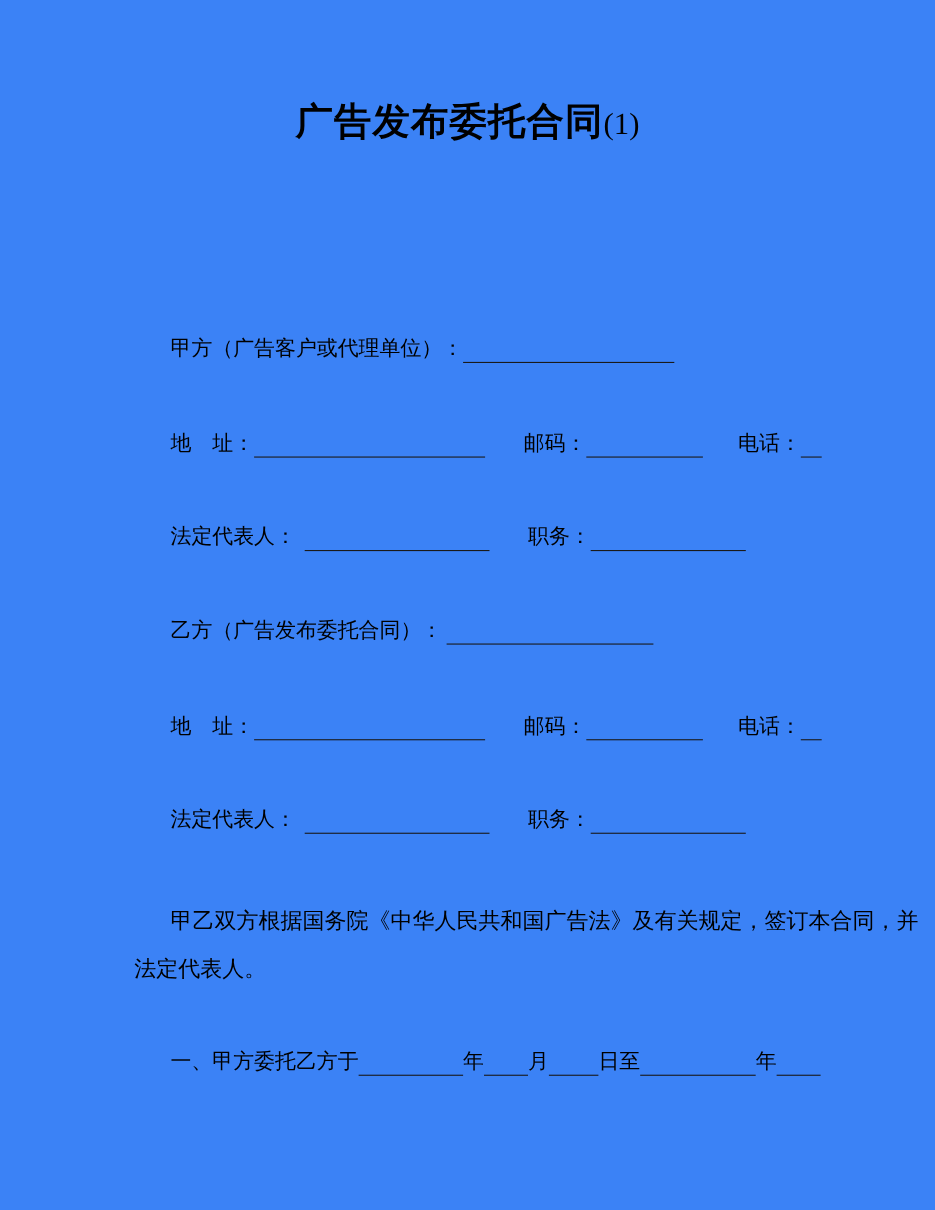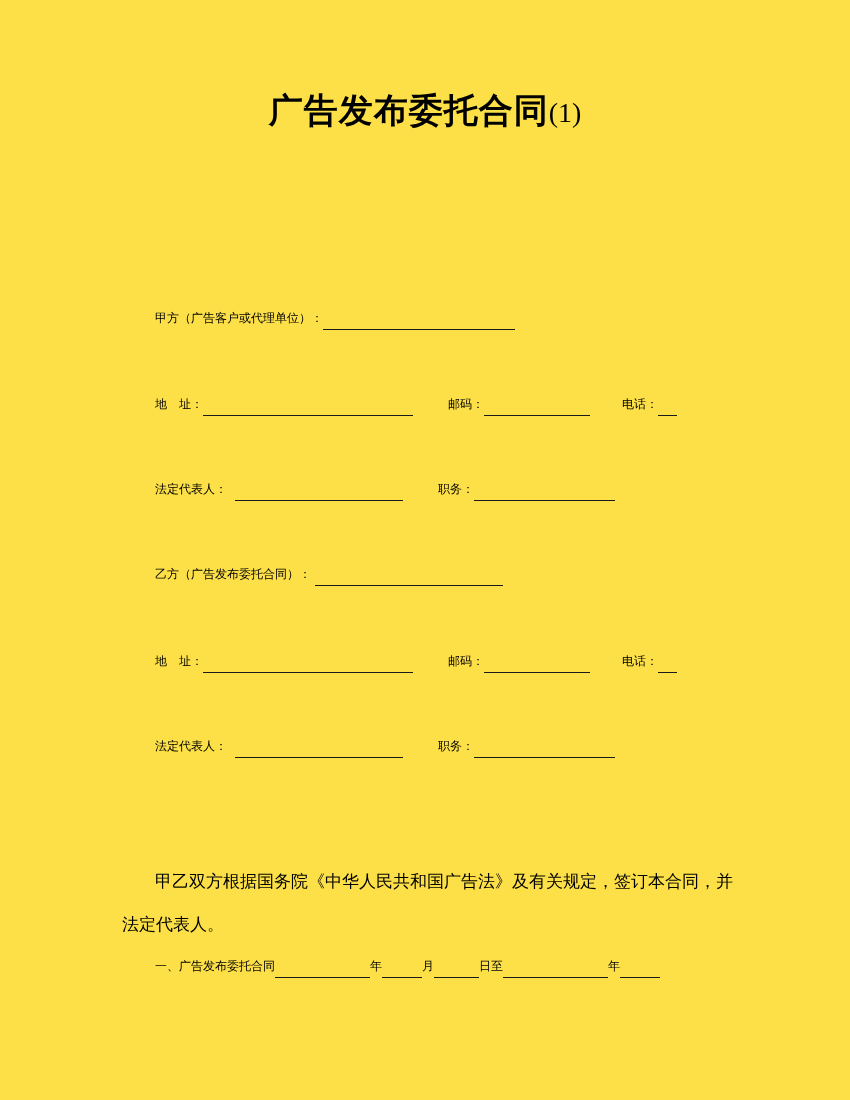--- a/index.html
+++ b/index.html
@@ -1,43 +1,43 @@
 <!DOCTYPE html>
 <html><head>
 <meta charset="utf-8">
 <style>
   html,body{margin:0;padding:0;background:#ffffff;}
   .page{
     position:relative;
     width:850px;height:1100px;
-    background:#fde047;
+    background:#3b82f6;
     color:#1a1a1a;
     font-family:"Liberation Serif","DejaVu Serif",serif;
     overflow:hidden;
   }
   .doc-title{
     position:absolute;top:88px;left:0;width:100%;
     text-align:center;
     font-family:"Liberation Sans","DejaVu Sans",sans-serif;
     font-weight:bold;font-size:34px;letter-spacing:1px;
     color:#000;
   }
   .doc-title .suffix{
     font-family:"Liberation Serif","DejaVu Serif",serif;
     font-weight:normal;font-size:28px;letter-spacing:0;
   }
   .line{
     position:absolute;left:155px;
-    font-size:12px;line-height:24px;
+    font-size:19px;line-height:24px;
     white-space:nowrap;color:#000;
   }
   .para{
     position:absolute;left:122px;
-    font-size:17px;line-height:24px;
-    white-space:nowrap;color:#000;margin-top:44px;
+    font-size:20px;line-height:24px;
+    white-space:nowrap;color:#000;
   }
   .blank{
     display:inline-block;height:19px;
     border-bottom:1px solid #1a1a1a;
     vertical-align:bottom;
   }
   .gap{display:inline-block;height:1px;}
   
   .l1{top:306px}.l2{top:392px}.l3{top:477px}
   .l4{top:562px}.l5{top:649px}.l6{top:734px}
@@ -73,16 +73,16 @@
   </div>
 
   <div class="line l6">
     <span>法定代表人：</span><span class="gap" style="width:8px"></span><span class="blank" style="width:168px"></span><span class="gap" style="width:35px"></span><span>职务：</span><span class="blank" style="width:141px"></span>
   </div>
 
   <div class="para p1" style="left:155px">甲乙双方根据国务院《中华人民共和国广告法》及有关规定，签订本合同，并</div>
   <div class="para p2">法定代表人。</div>
 
   <div class="line l7">
-    <span>一、广告发布委托合同</span><span class="blank" style="width:95px"></span><span>年</span><span class="blank" style="width:40px"></span><span>月</span><span class="blank" style="width:45px"></span><span>日至</span><span class="blank" style="width:105px"></span><span>年</span><span class="blank" style="width:40px"></span>
+    <span>一、甲方委托乙方于</span><span class="blank" style="width:95px"></span><span>年</span><span class="blank" style="width:40px"></span><span>月</span><span class="blank" style="width:45px"></span><span>日至</span><span class="blank" style="width:105px"></span><span>年</span><span class="blank" style="width:40px"></span>
   </div>
 
 </div>
 
 </body></html>

